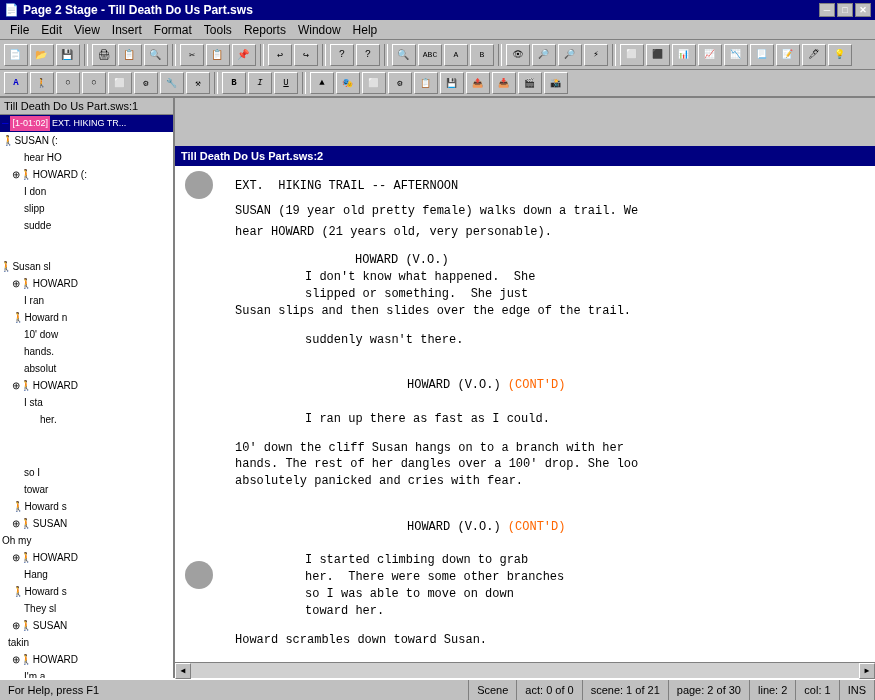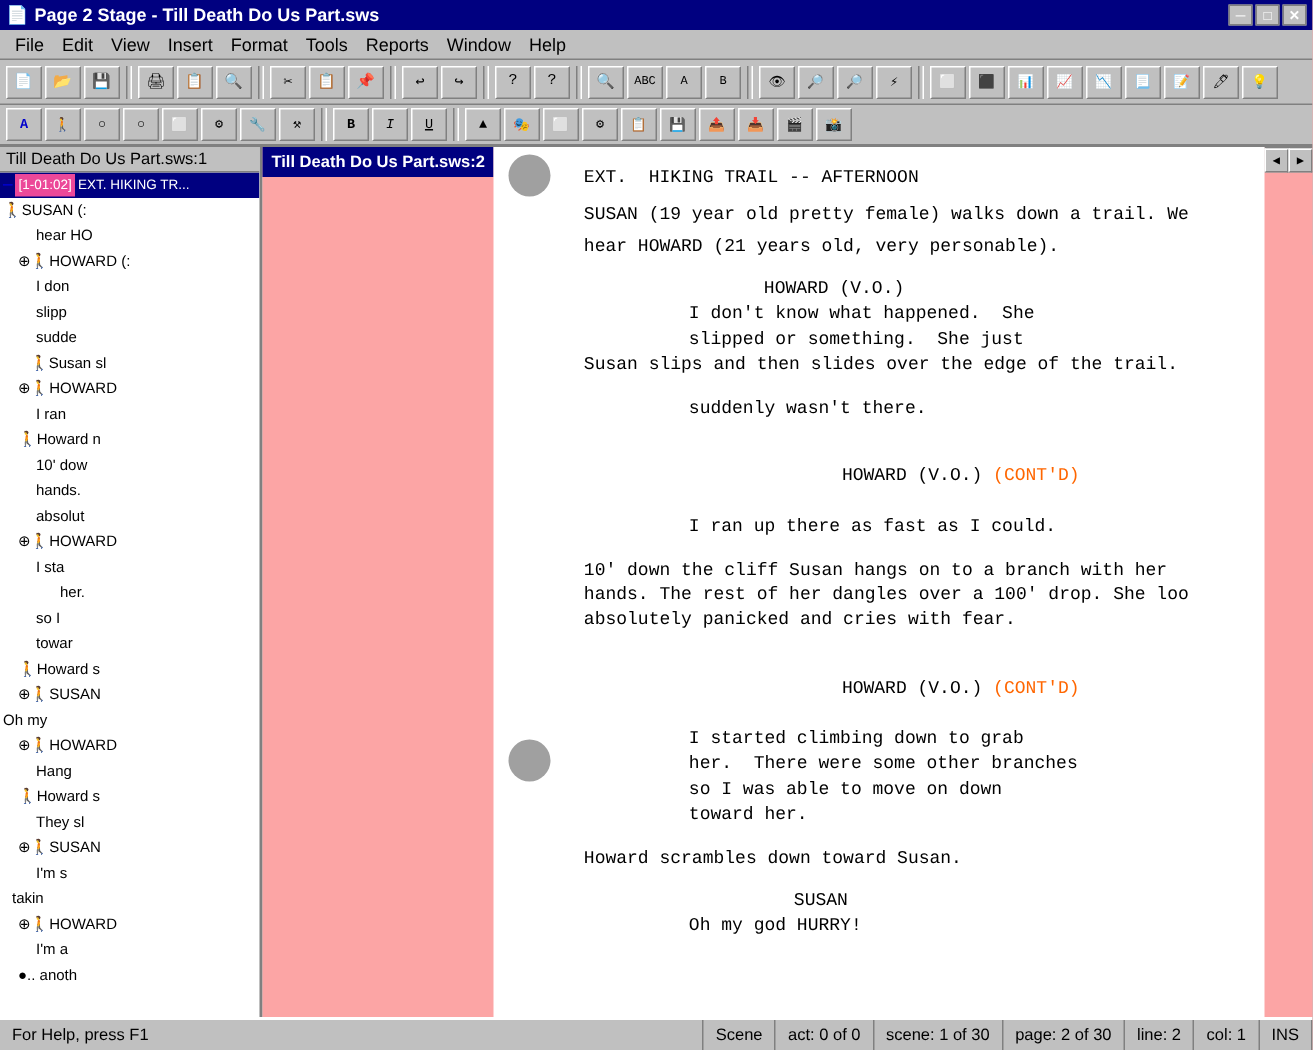--- a/index.html
+++ b/index.html
@@ -138,22 +138,23 @@
     }
     .tree-item.selected {
       background: #000080;
       color: white;
     }
 
     
     #right-panel {
       flex: 1;
       display: flex;
-      flex-direction: row;
-      background: #fca5a5;
+      flex-direction: column;
+      background: #fde047;
+      margin-top: 48px;
     }
     #right-panel-header {
       background: #000080;
       color: white;
       padding: 2px 6px;
       font-family: Arial, sans-serif;
       font-size: 11px;
       font-weight: bold;
       height: 20px;
       display: flex;
@@ -332,59 +333,58 @@
       <div class="tree-item" style="font-size:10px;">
         <span style="color:#cc6600;">🚶</span>SUSAN (:
       </div>
       <div class="tree-item" style="padding-left:24px; font-size:10px;">hear HO</div>
       <div class="tree-item" style="padding-left:12px; font-size:10px;">
         <span>⊕</span><span style="color:#cc6600;">🚶</span>HOWARD (:
       </div>
       <div class="tree-item" style="padding-left:24px; font-size:10px;">I don</div>
       <div class="tree-item" style="padding-left:24px; font-size:10px;">slipp</div>
       <div class="tree-item" style="padding-left:24px; font-size:10px;">sudde</div>
-      <div class="tree-item" style="padding-left:20px; font-size:10px;">
+      <div class="tree-item" style="padding-left:0; font-size:10px;margin-top:24px;">
         <span style="color:#cc6600;">🚶</span>Susan sl
       </div>
       <div class="tree-item" style="padding-left:12px; font-size:10px;">
         <span>⊕</span><span style="color:#cc6600;">🚶</span>HOWARD
       </div>
       <div class="tree-item" style="padding-left:24px; font-size:10px;">I ran</div>
       <div class="tree-item" style="padding-left:12px; font-size:10px;">
         <span style="color:#cc6600;">🚶</span>Howard n
       </div>
       <div class="tree-item" style="padding-left:24px; font-size:10px;">10' dow</div>
       <div class="tree-item" style="padding-left:24px; font-size:10px;">hands.</div>
       <div class="tree-item" style="padding-left:24px; font-size:10px;">absolut</div>
       <div class="tree-item" style="padding-left:12px; font-size:10px;">
         <span>⊕</span><span style="color:#cc6600;">🚶</span>HOWARD
       </div>
       <div class="tree-item" style="padding-left:24px; font-size:10px;">I sta</div>
       <div class="tree-item" style="padding-left:40px; font-size:10px;">her.</div>
-      <div class="tree-item" style="padding-left:24px; font-size:10px;">so I</div>
+      <div class="tree-item" style="padding-left:24px; font-size:10px;margin-top:36px;">so I</div>
       <div class="tree-item" style="padding-left:24px; font-size:10px;">towar</div>
       <div class="tree-item" style="padding-left:12px; font-size:10px;">
         <span style="color:#cc6600;">🚶</span>Howard s
       </div>
       <div class="tree-item" style="padding-left:12px; font-size:10px;">
         <span>⊕</span><span style="color:#cc6600;">🚶</span>SUSAN
       </div>
       <div class="tree-item" style="font-size:10px;">Oh my</div>
       <div class="tree-item" style="padding-left:12px; font-size:10px;">
         <span>⊕</span><span style="color:#cc6600;">🚶</span>HOWARD
       </div>
       <div class="tree-item" style="padding-left:24px; font-size:10px;">Hang</div>
       <div class="tree-item" style="padding-left:12px; font-size:10px;">
         <span style="color:#cc6600;">🚶</span>Howard s
       </div>
       <div class="tree-item" style="padding-left:24px; font-size:10px;">They sl</div>
       <div class="tree-item" style="padding-left:12px; font-size:10px;">
         <span>⊕</span><span style="color:#cc6600;">🚶</span>SUSAN
       </div>
-      <div class="tree-item" style="padding-left:24px; font-size:10px;">I'm s</div>
       <div class="tree-item" style="padding-left:8px; font-size:10px;">takin</div>
       <div class="tree-item" style="padding-left:12px; font-size:10px;">
         <span>⊕</span><span style="color:#cc6600;">🚶</span>HOWARD
       </div>
       <div class="tree-item" style="padding-left:24px; font-size:10px;">I'm a</div>
       <div class="tree-item" style="padding-left:12px; font-size:10px;">●.. anoth</div>
     </div>
   </div>
 
   <div id="right-panel">
@@ -440,21 +440,21 @@
   <div class="status-section">
     <span>For Help, press F1</span>
   </div>
   <div class="status-section">
     <span>Scene</span>
   </div>
   <div class="status-section">
     <span>act: 0 of 0</span>
   </div>
   <div class="status-section">
-    <span>scene: 1 of 30</span>
+    <span>scene: 1 of 21</span>
   </div>
   <div class="status-section">
     <span>page: 2 of 30</span>
   </div>
   <div class="status-section">
     <span>line: 2</span>
   </div>
   <div class="status-section">
     <span>col: 1</span>
   </div>

